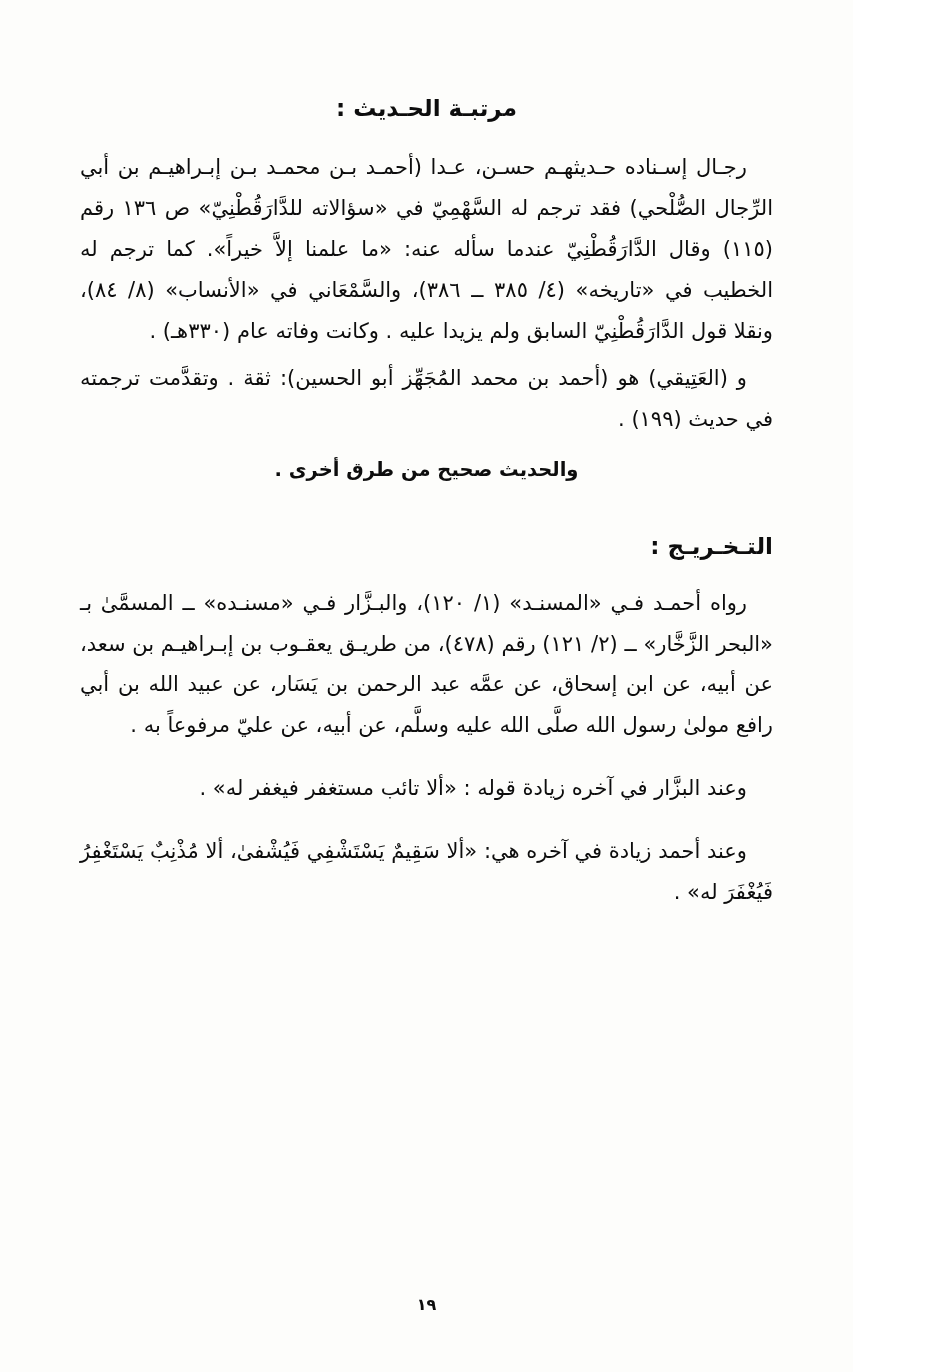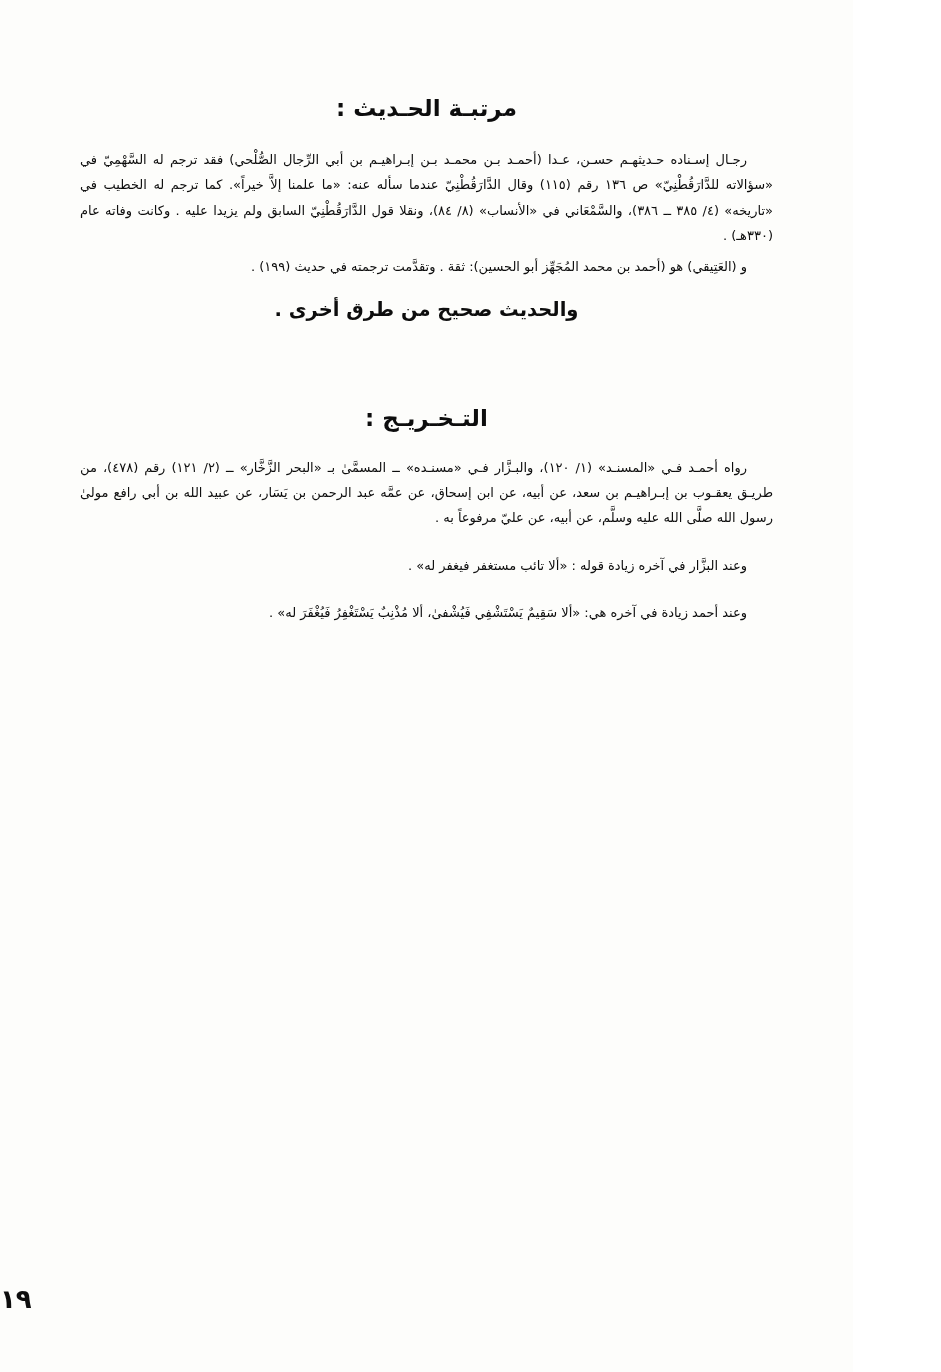--- a/index.html
+++ b/index.html
@@ -32,25 +32,26 @@
     text-align: justify;
   }
   .section-heading {
     font-size: 23px;
     font-weight: bold;
     text-align: center;
     margin: 0 0 26px 0;
     letter-spacing: 0.5px;
   }
   .section-heading.second {
-    margin-top: 76px;
+    margin-top: 44px;
     margin-bottom: 24px;
+    text-align: right;
   }
   p.para {
-    font-size: 13px;
+    font-size: 21px;
     line-height: 1.95;
     margin: 0 0 6px 0;
     text-align: justify;
     text-justify: inter-word;
     text-indent: 26px;
   }
   p.bold-line {
     font-size: 19.5px;
     font-weight: bold;
     line-height: 1.95;
@@ -62,22 +63,22 @@
     margin-top: 2px;
   }
   p.para.gap-top-lg {
     margin-top: 22px;
   }
   .page-number {
     position: absolute;
     bottom: 58px;
     left: 0;
     right: 0;
-    text-align: left;
-    font-size: 26px;
+    text-align: center;
+    font-size: 16px;
     font-weight: bold;
   }
 </style>
 </head>
 <body>
 
 <div class="page">
 
   <div class="content">
 

